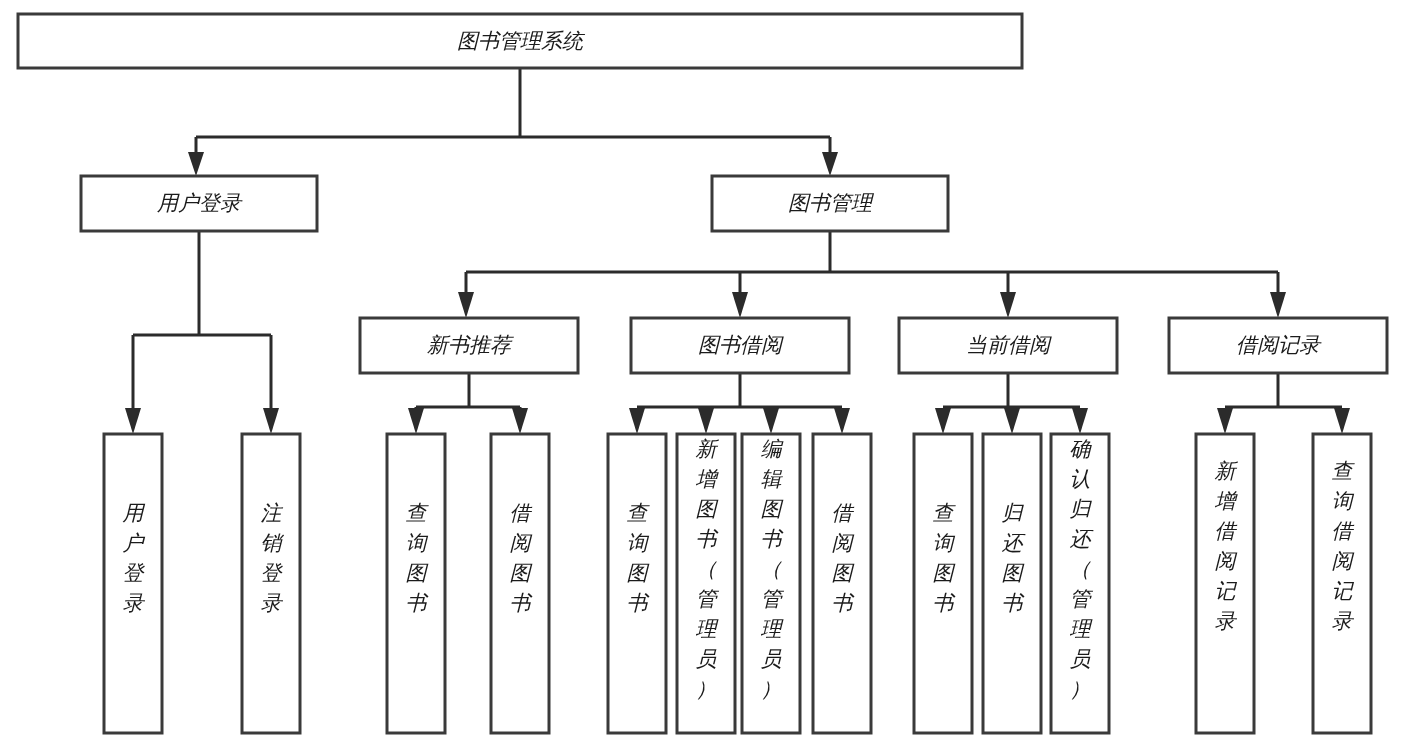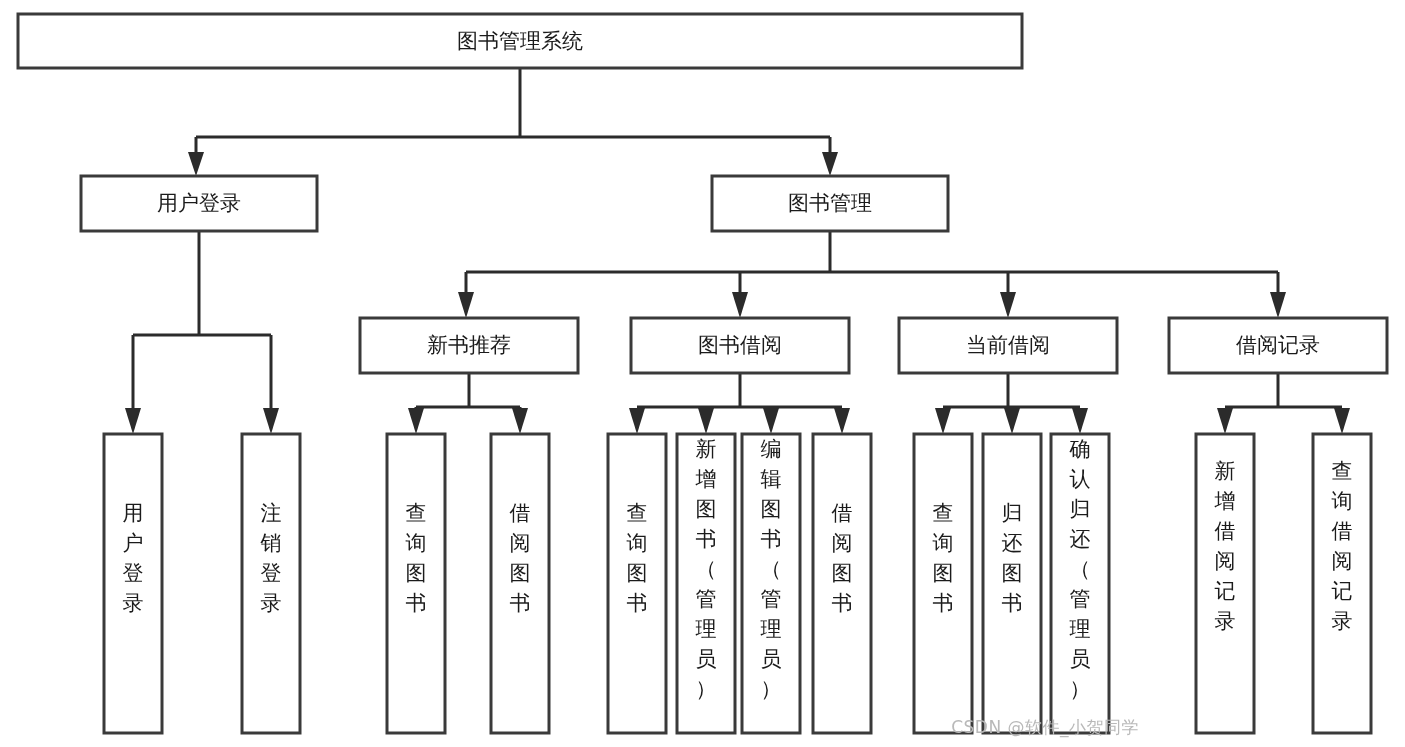--- a/index.html
+++ b/index.html
@@ -11,20 +11,21 @@
     width: 1405px;
     height: 747px;
     font-family: "DejaVu Sans", "Liberation Sans", sans-serif;
     overflow: hidden;
     position: relative;
   }
   #diagram-root {
     position: relative;
     width: 1153px;
     height: 747px;
+    font-style: italic;
   }
   svg.diagram {
     position: absolute;
     left: 0;
     top: 0;
     width: 1405px;
     height: 747px;
   }
   .node-box {
     fill: #ffffff;
@@ -220,14 +221,13 @@
       <text class="node-label-v" x="1225" y="478"><tspan x="1225" dy="0">新</tspan><tspan x="1225" dy="30">增</tspan><tspan x="1225" dy="30">借</tspan><tspan x="1225" dy="30">阅</tspan><tspan x="1225" dy="30">记</tspan><tspan x="1225" dy="30">录</tspan></text>
     </g>
 
     <g>
       <rect class="node-box" x="1313" y="434" width="58" height="299"></rect>
       <text class="node-label-v" x="1342" y="478"><tspan x="1342" dy="0">查</tspan><tspan x="1342" dy="30">询</tspan><tspan x="1342" dy="30">借</tspan><tspan x="1342" dy="30">阅</tspan><tspan x="1342" dy="30">记</tspan><tspan x="1342" dy="30">录</tspan></text>
     </g>
 
   </svg>
 
-  <div class="watermark-text">CSDN @软件_小贺同学</div>
 </div>
 
 </body></html>

